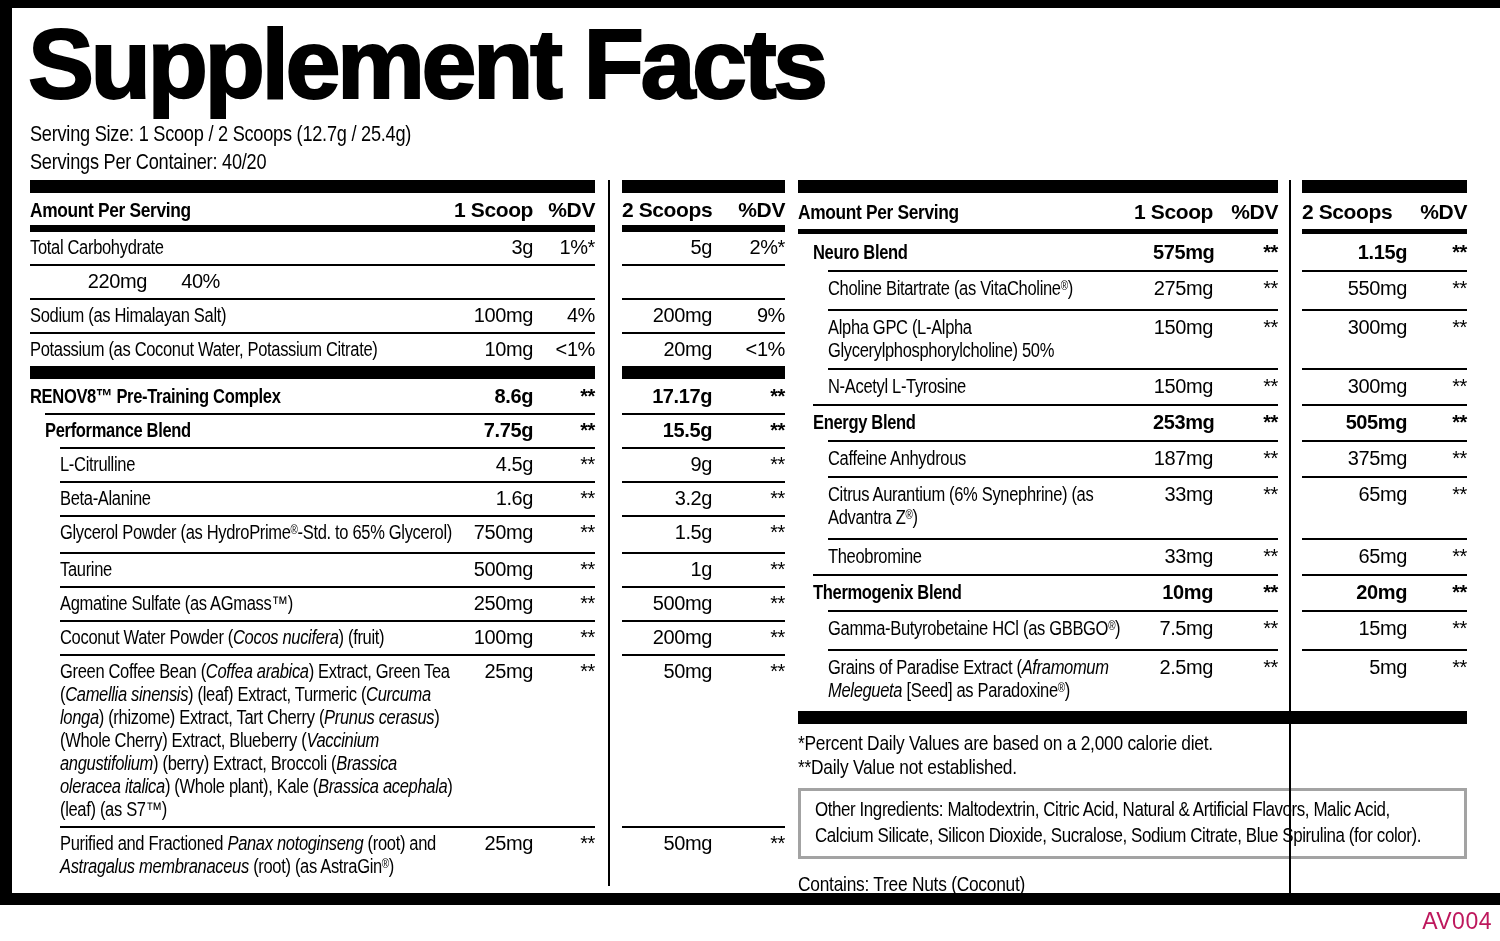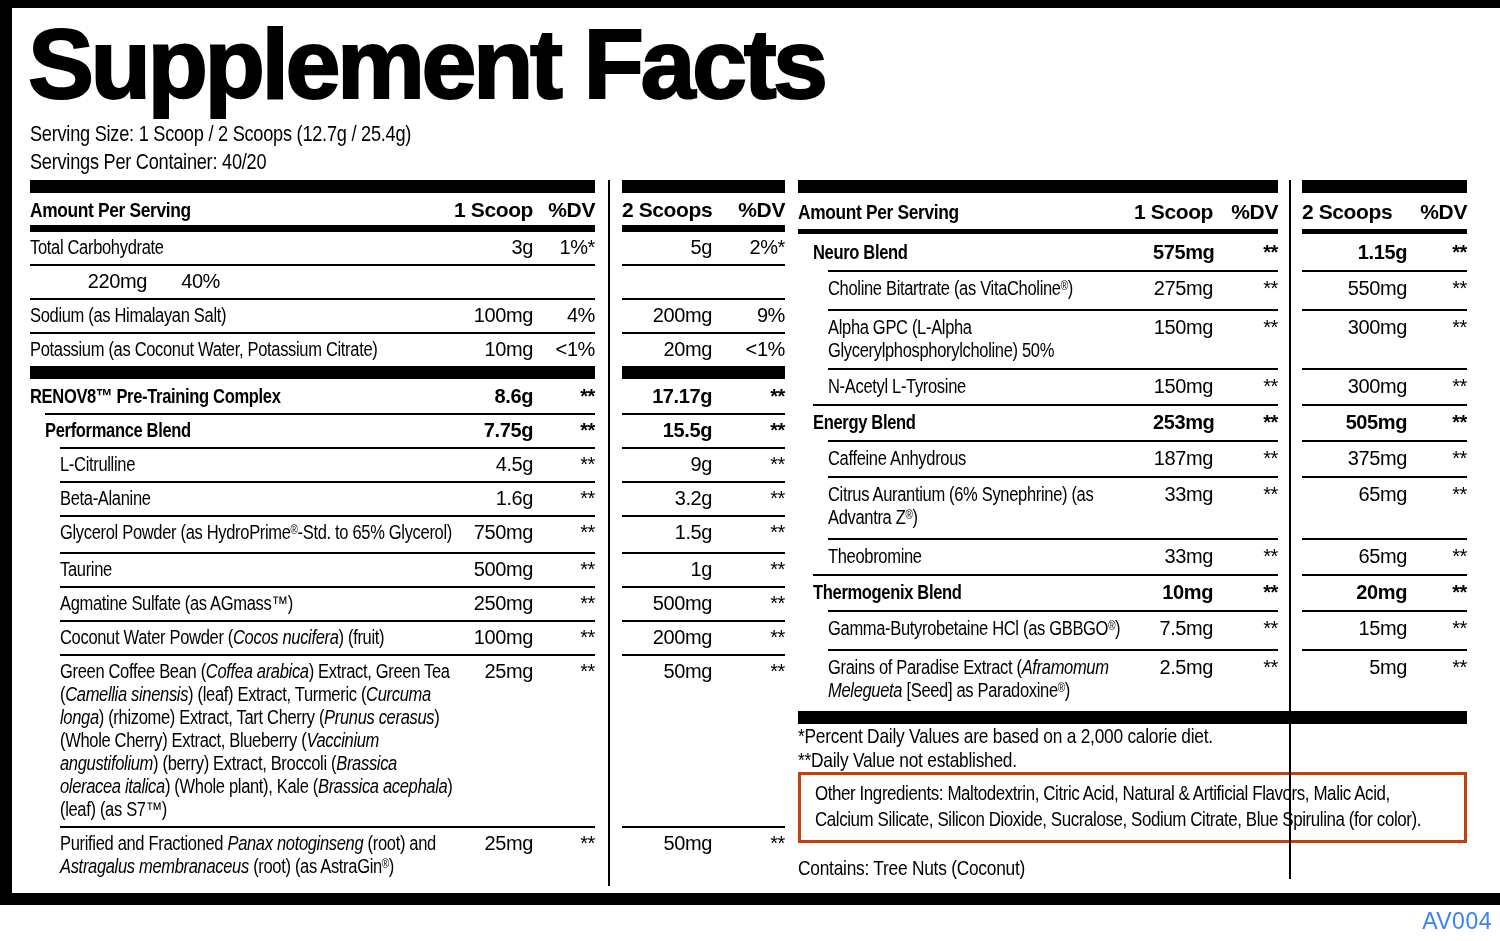--- a/index.html
+++ b/index.html
@@ -54,26 +54,26 @@
 
   
   .hdr .sec-main,.hdr .sec-s2{border-bottom:5px solid #000;font-weight:bold;padding:5px 0 4px;font-size:21px;}
   .hs1{width:calc(var(--amtW) + 45px);margin-left:-45px;text-align:right;white-space:nowrap;}
   .h2s{flex:1;text-align:right;white-space:nowrap;}
 
   
   .vline{position:absolute;top:0;bottom:0;left:calc(var(--mainW) + var(--gapW)/2 - 1px);width:2px;background:#000;}
 
   
-  .fnote{font-size:21px;line-height:24px;letter-spacing:-0.3px;}
+  .fnote{font-size:21px;line-height:24px;letter-spacing:-0.3px;margin-top:7px;}
   .fnote div{white-space:nowrap;}
-  #other-box{border:3px solid #c2410c;padding:5px 14px 8px;font-size:20.5px;line-height:26px;letter-spacing:-0.5px;}
+  #other-box{margin-top:9px;border:3px solid #a3a3a3;padding:5px 14px 8px;font-size:20.5px;line-height:26px;letter-spacing:-0.5px;}
   #contains-note{margin-top:13px;font-size:21px;letter-spacing:-0.3px;white-space:nowrap;}
 
-  #product-code{right:8px;top:908px;font-size:23px;color:#3b82f6;letter-spacing:0.5px;}
+  #product-code{right:8px;top:908px;font-size:23px;color:#be185d;letter-spacing:0.5px;}
 </style>
 </head>
 <body>
 
 <div class="abs" id="top-border"></div>
 <div class="abs" id="left-border"></div>
 <div class="abs" id="bottom-border"></div>
 
 <div class="abs" id="title">Supplement Facts</div>
 <div class="abs" id="serving-block">

